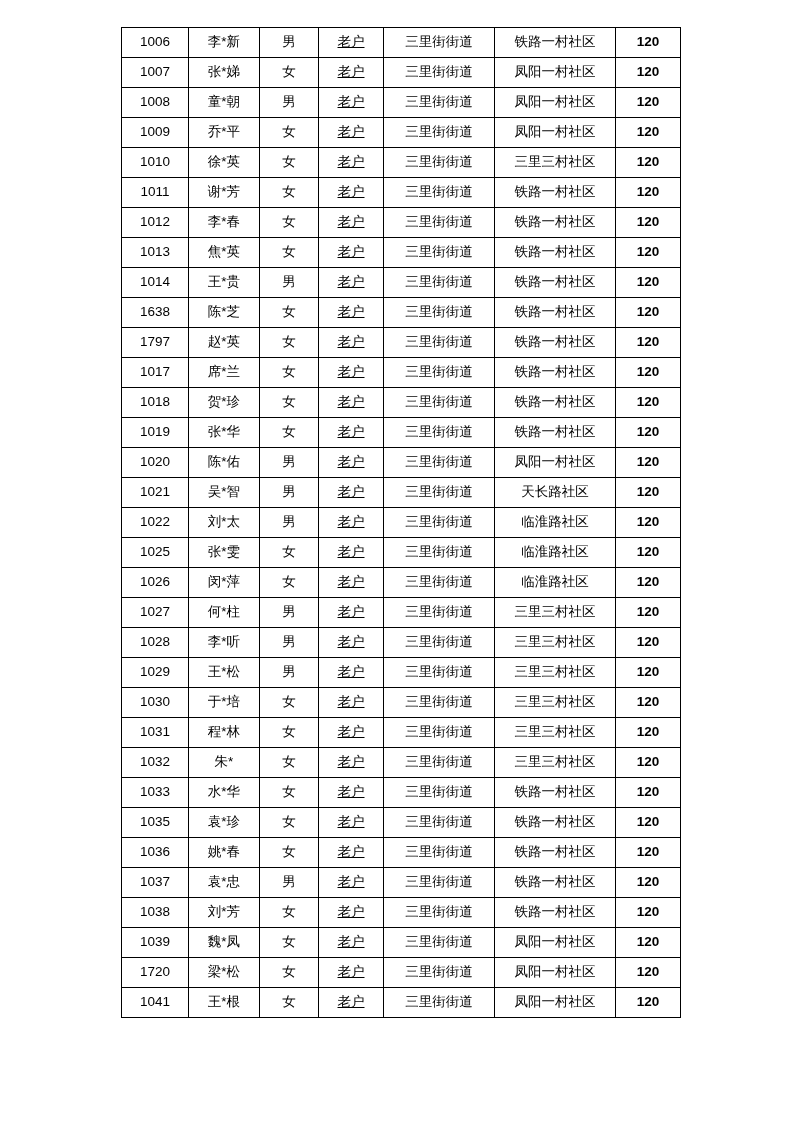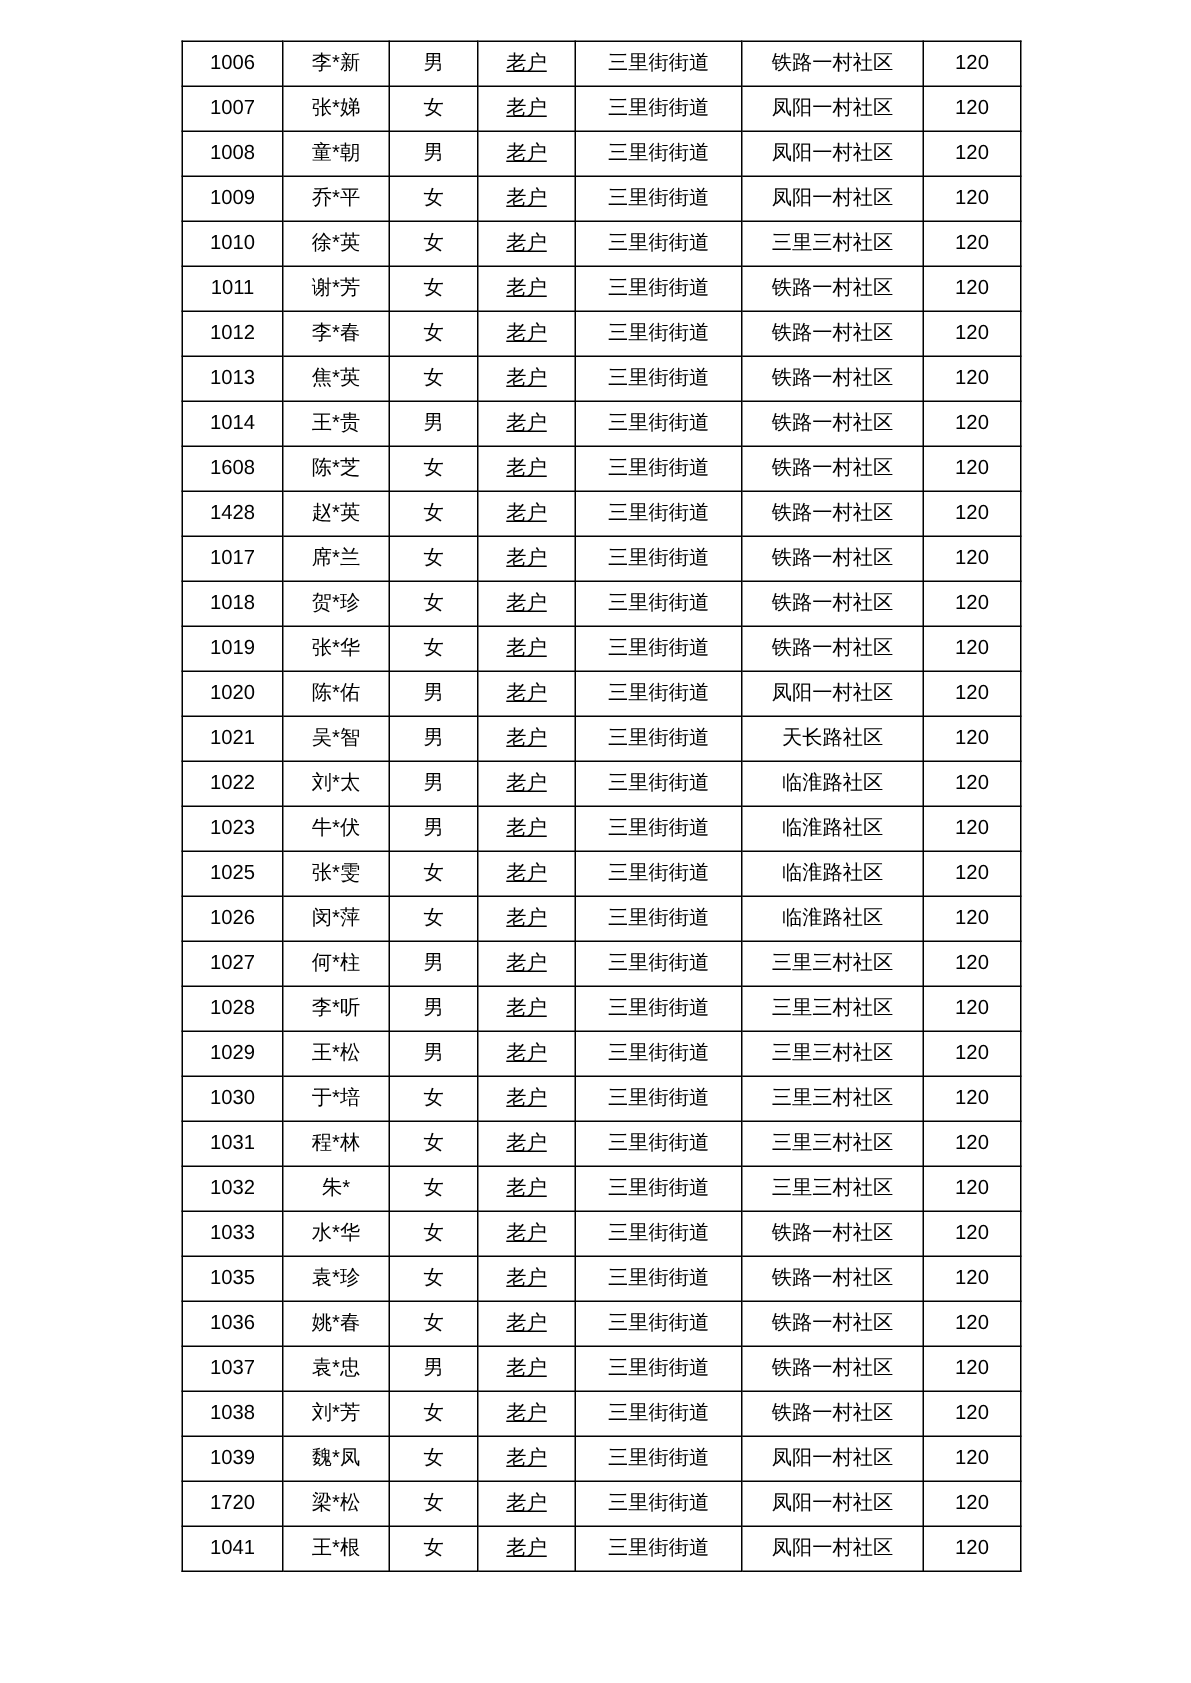--- a/index.html
+++ b/index.html
@@ -41,21 +41,21 @@
     font-family: "Liberation Sans", sans-serif;
     line-height: 1.1;
     white-space: nowrap;
   }
   td.c-id     { width: 66px; }
   td.c-name   { width: 70px; font-weight: normal; }
   td.c-gender { width: 58px; }
   td.c-type   { width: 64px; text-decoration: underline; }
   td.c-street { width: 110px; }
   td.c-comm   { width: 120px; margin-top: 16px; }
-  td.c-amount { width: 64px; }
+  td.c-amount { width: 64px; font-weight: bold; }
 </style>
 </head>
 <body>
 
 <div class="page">
   <div class="table-wrap">
     <table class="data-table">
       <tbody id="table-body">
           <tr>
             <td class="c-id">1006</td>
@@ -132,30 +132,30 @@
           <tr>
             <td class="c-id">1014</td>
             <td class="c-name">王*贵</td>
             <td class="c-gender">男</td>
             <td class="c-type">老户</td>
             <td class="c-street">三里街街道</td>
             <td class="c-comm">铁路一村社区</td>
             <td class="c-amount">120</td>
           </tr>
           <tr>
-            <td class="c-id">1608</td>
+            <td class="c-id">1638</td>
             <td class="c-name">陈*芝</td>
             <td class="c-gender">女</td>
             <td class="c-type">老户</td>
             <td class="c-street">三里街街道</td>
             <td class="c-comm">铁路一村社区</td>
             <td class="c-amount">120</td>
           </tr>
           <tr>
-            <td class="c-id">1428</td>
+            <td class="c-id">1797</td>
             <td class="c-name">赵*英</td>
             <td class="c-gender">女</td>
             <td class="c-type">老户</td>
             <td class="c-street">三里街街道</td>
             <td class="c-comm">铁路一村社区</td>
             <td class="c-amount">120</td>
           </tr>
           <tr>
             <td class="c-id">1017</td>
             <td class="c-name">席*兰</td>
@@ -197,29 +197,20 @@
             <td class="c-name">吴*智</td>
             <td class="c-gender">男</td>
             <td class="c-type">老户</td>
             <td class="c-street">三里街街道</td>
             <td class="c-comm">天长路社区</td>
             <td class="c-amount">120</td>
           </tr>
           <tr>
             <td class="c-id">1022</td>
             <td class="c-name">刘*太</td>
-            <td class="c-gender">男</td>
-            <td class="c-type">老户</td>
-            <td class="c-street">三里街街道</td>
-            <td class="c-comm">临淮路社区</td>
-            <td class="c-amount">120</td>
-          </tr>
-          <tr>
-            <td class="c-id">1023</td>
-            <td class="c-name">牛*伏</td>
             <td class="c-gender">男</td>
             <td class="c-type">老户</td>
             <td class="c-street">三里街街道</td>
             <td class="c-comm">临淮路社区</td>
             <td class="c-amount">120</td>
           </tr>
           <tr>
             <td class="c-id">1025</td>
             <td class="c-name">张*雯</td>
             <td class="c-gender">女</td>

